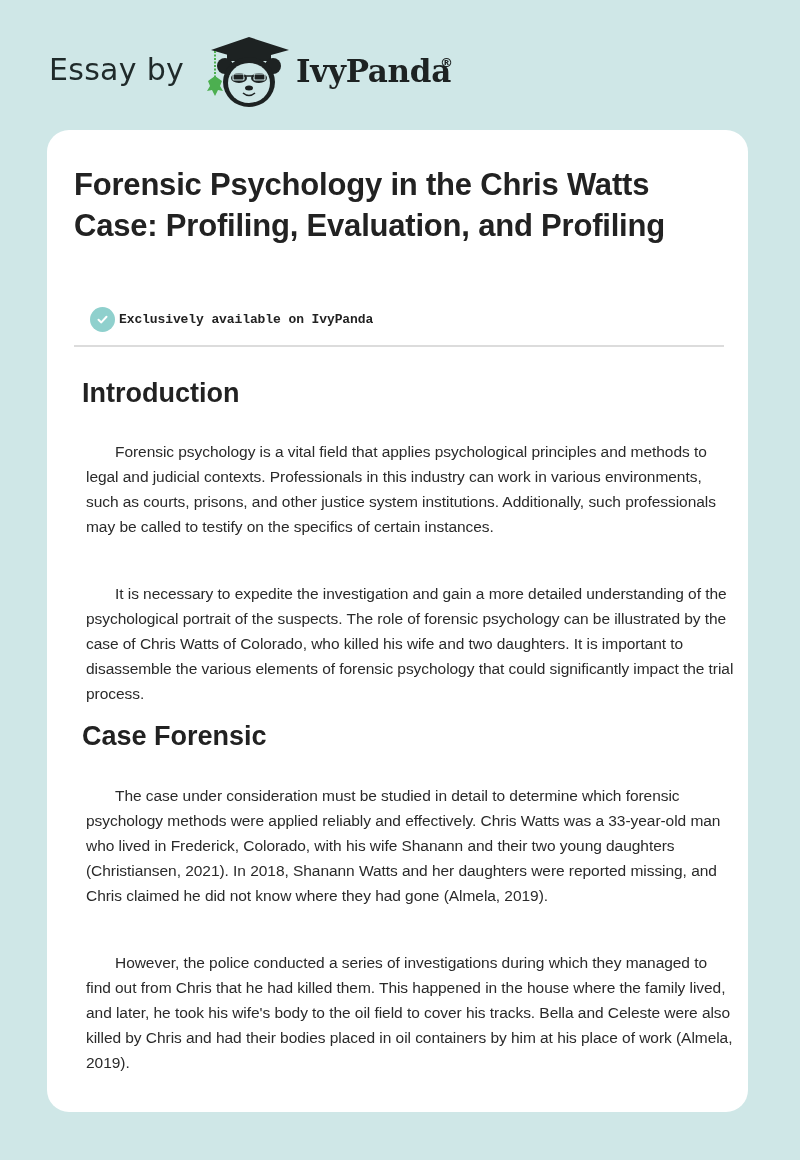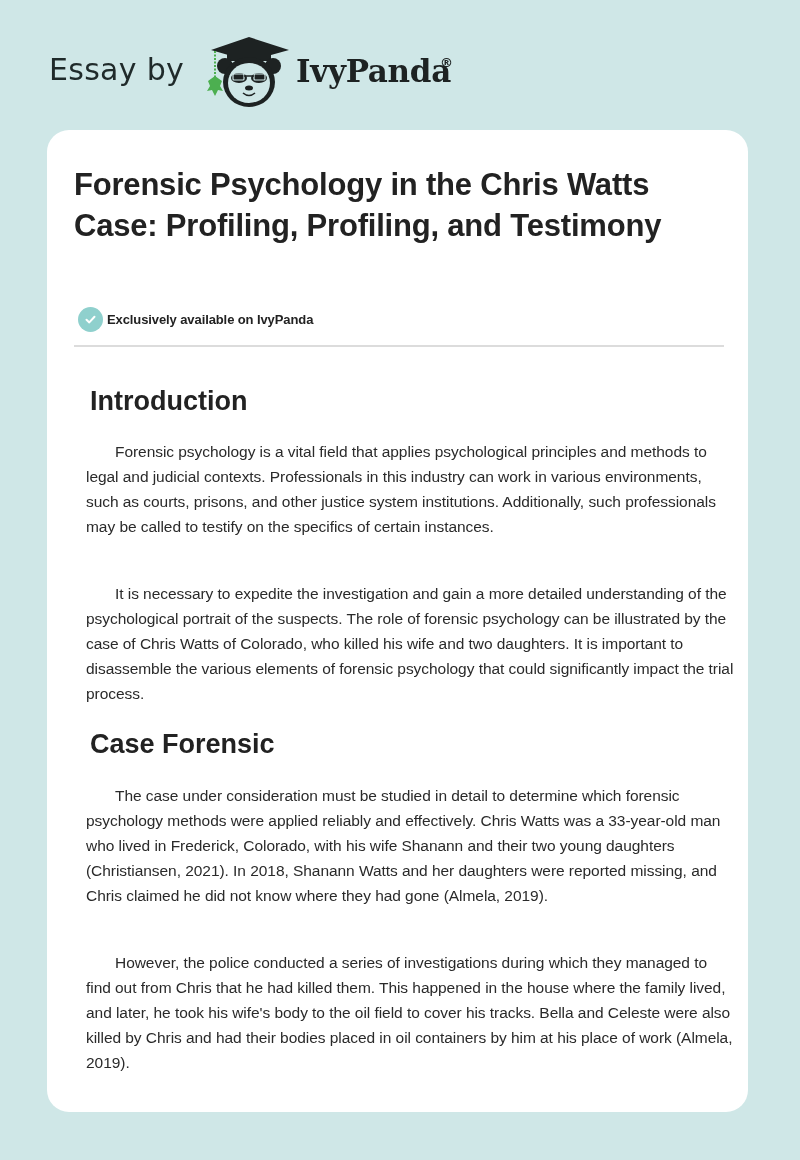--- a/index.html
+++ b/index.html
@@ -82,25 +82,26 @@
       width: 650px;
       margin: 0;
       font-size: 31px;
       font-weight: bold;
       line-height: 41px;
       color: #222222;
       letter-spacing: -0.2px;
     }
     .badge {
       position: absolute;
-      left: 4px;
+      left: 16px;
       top: 176px;
       height: 26px;
       display: flex;
       align-items: center;
+      font-family: Liberation Mono, monospace;
     }
     .badge-icon {
       width: 25px;
       height: 25px;
       border-radius: 50%;
       background: #8fd0cd;
       display: flex;
       align-items: center;
       justify-content: center;
       margin-right: 4px;
@@ -115,21 +116,21 @@
       position: absolute;
       left: 0;
       top: 215px;
       width: 650px;
       height: 2px;
       background: #dcdcdc;
     }
     .section-heading {
       position: absolute;
       left: 0;
-      margin: 16px;
+      margin: 8px;
       font-size: 27px;
       font-weight: bold;
       color: #222222;
       line-height: 34px;
     }
     .para {
       position: absolute;
       left: 0;
       width: 650px;
       margin: 12px;
@@ -172,21 +173,21 @@
       <path d="M40,59 Q46,64 52,59" fill="none" stroke="#1d2222" stroke-width="1.6"></path>
     </svg>
   </div>
 
   <div class="brand-name">IvyPanda</div>
   <div class="brand-reg">®</div>
 </div>
 
 <div class="card">
   <div class="card-inner">
-    <h1 class="title">Forensic Psychology in the Chris Watts Case: Profiling, Profiling, and Testimony</h1>
+    <h1 class="title">Forensic Psychology in the Chris Watts Case: Profiling, Evaluation, and Profiling</h1>
 
     <div class="badge">
       <span class="badge-icon">
         <svg width="13" height="13" viewBox="0 0 13 13" xmlns="http://www.w3.org/2000/svg">
           <path d="M2.5,6.8 L5.3,9.4 L10.5,3.8" fill="none" stroke="#ffffff" stroke-width="2" stroke-linecap="round" stroke-linejoin="round"></path>
         </svg>
       </span>
       <span class="badge-text">Exclusively available on IvyPanda</span>
     </div>
 

